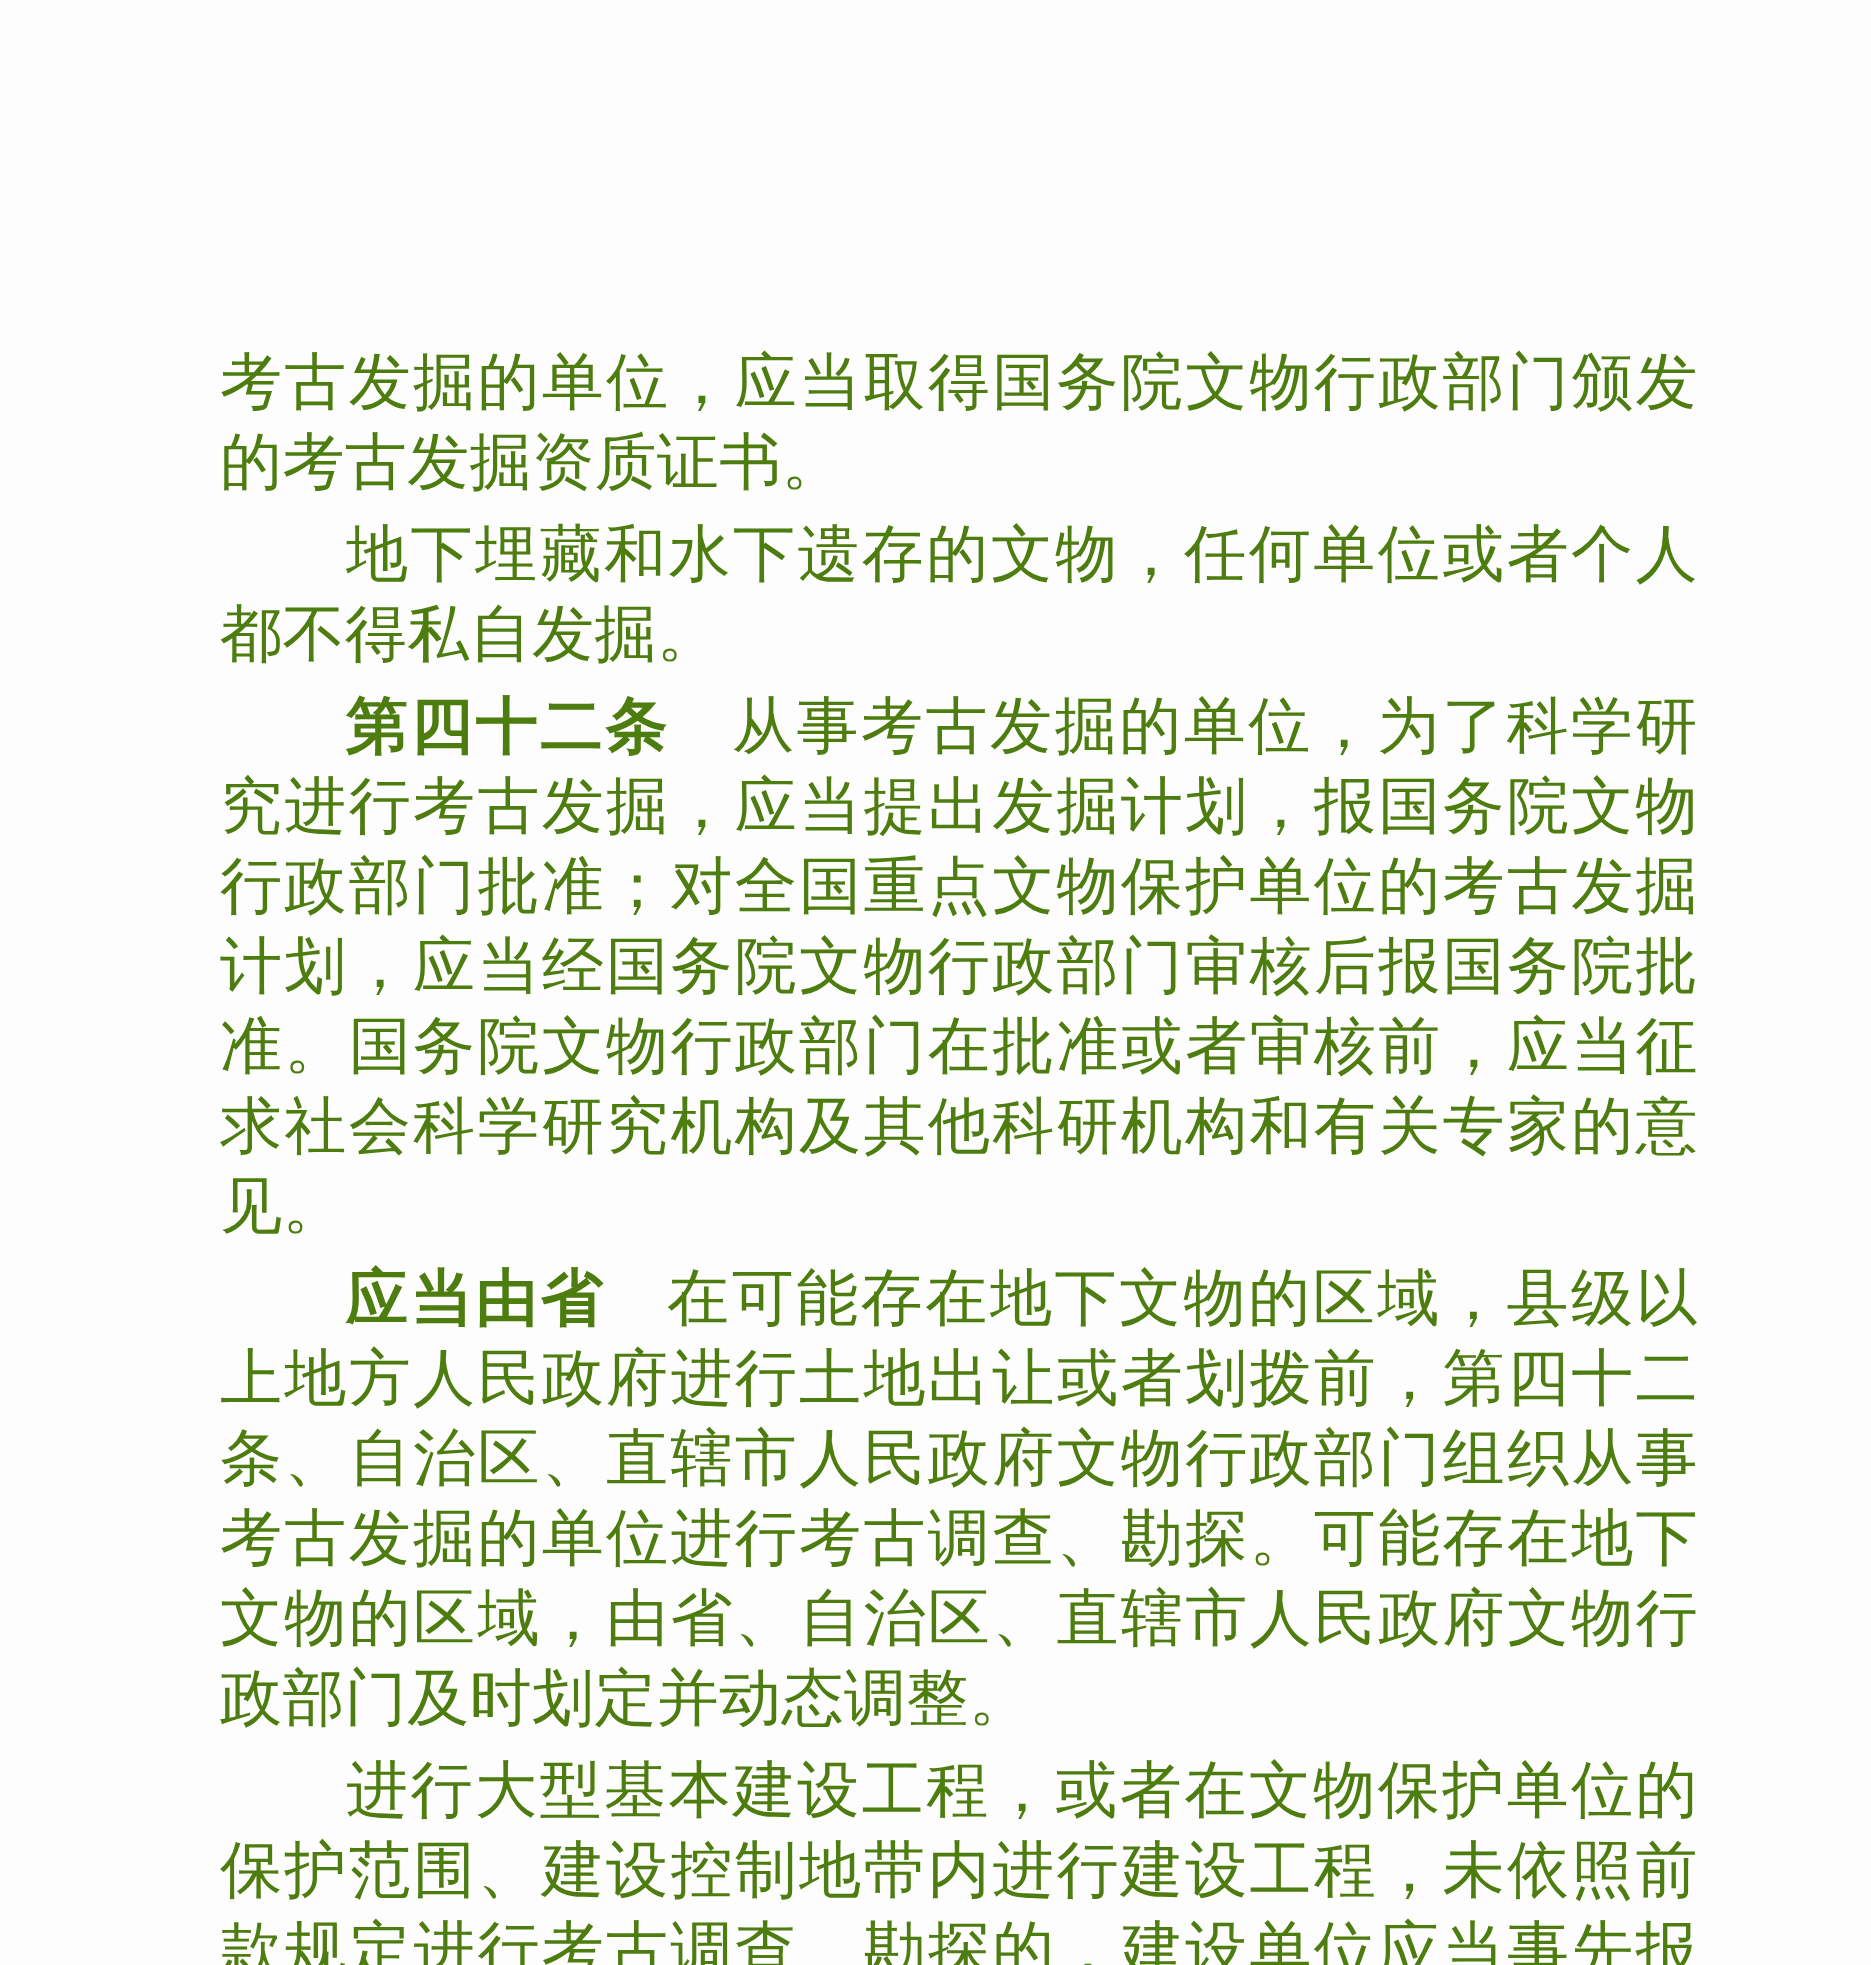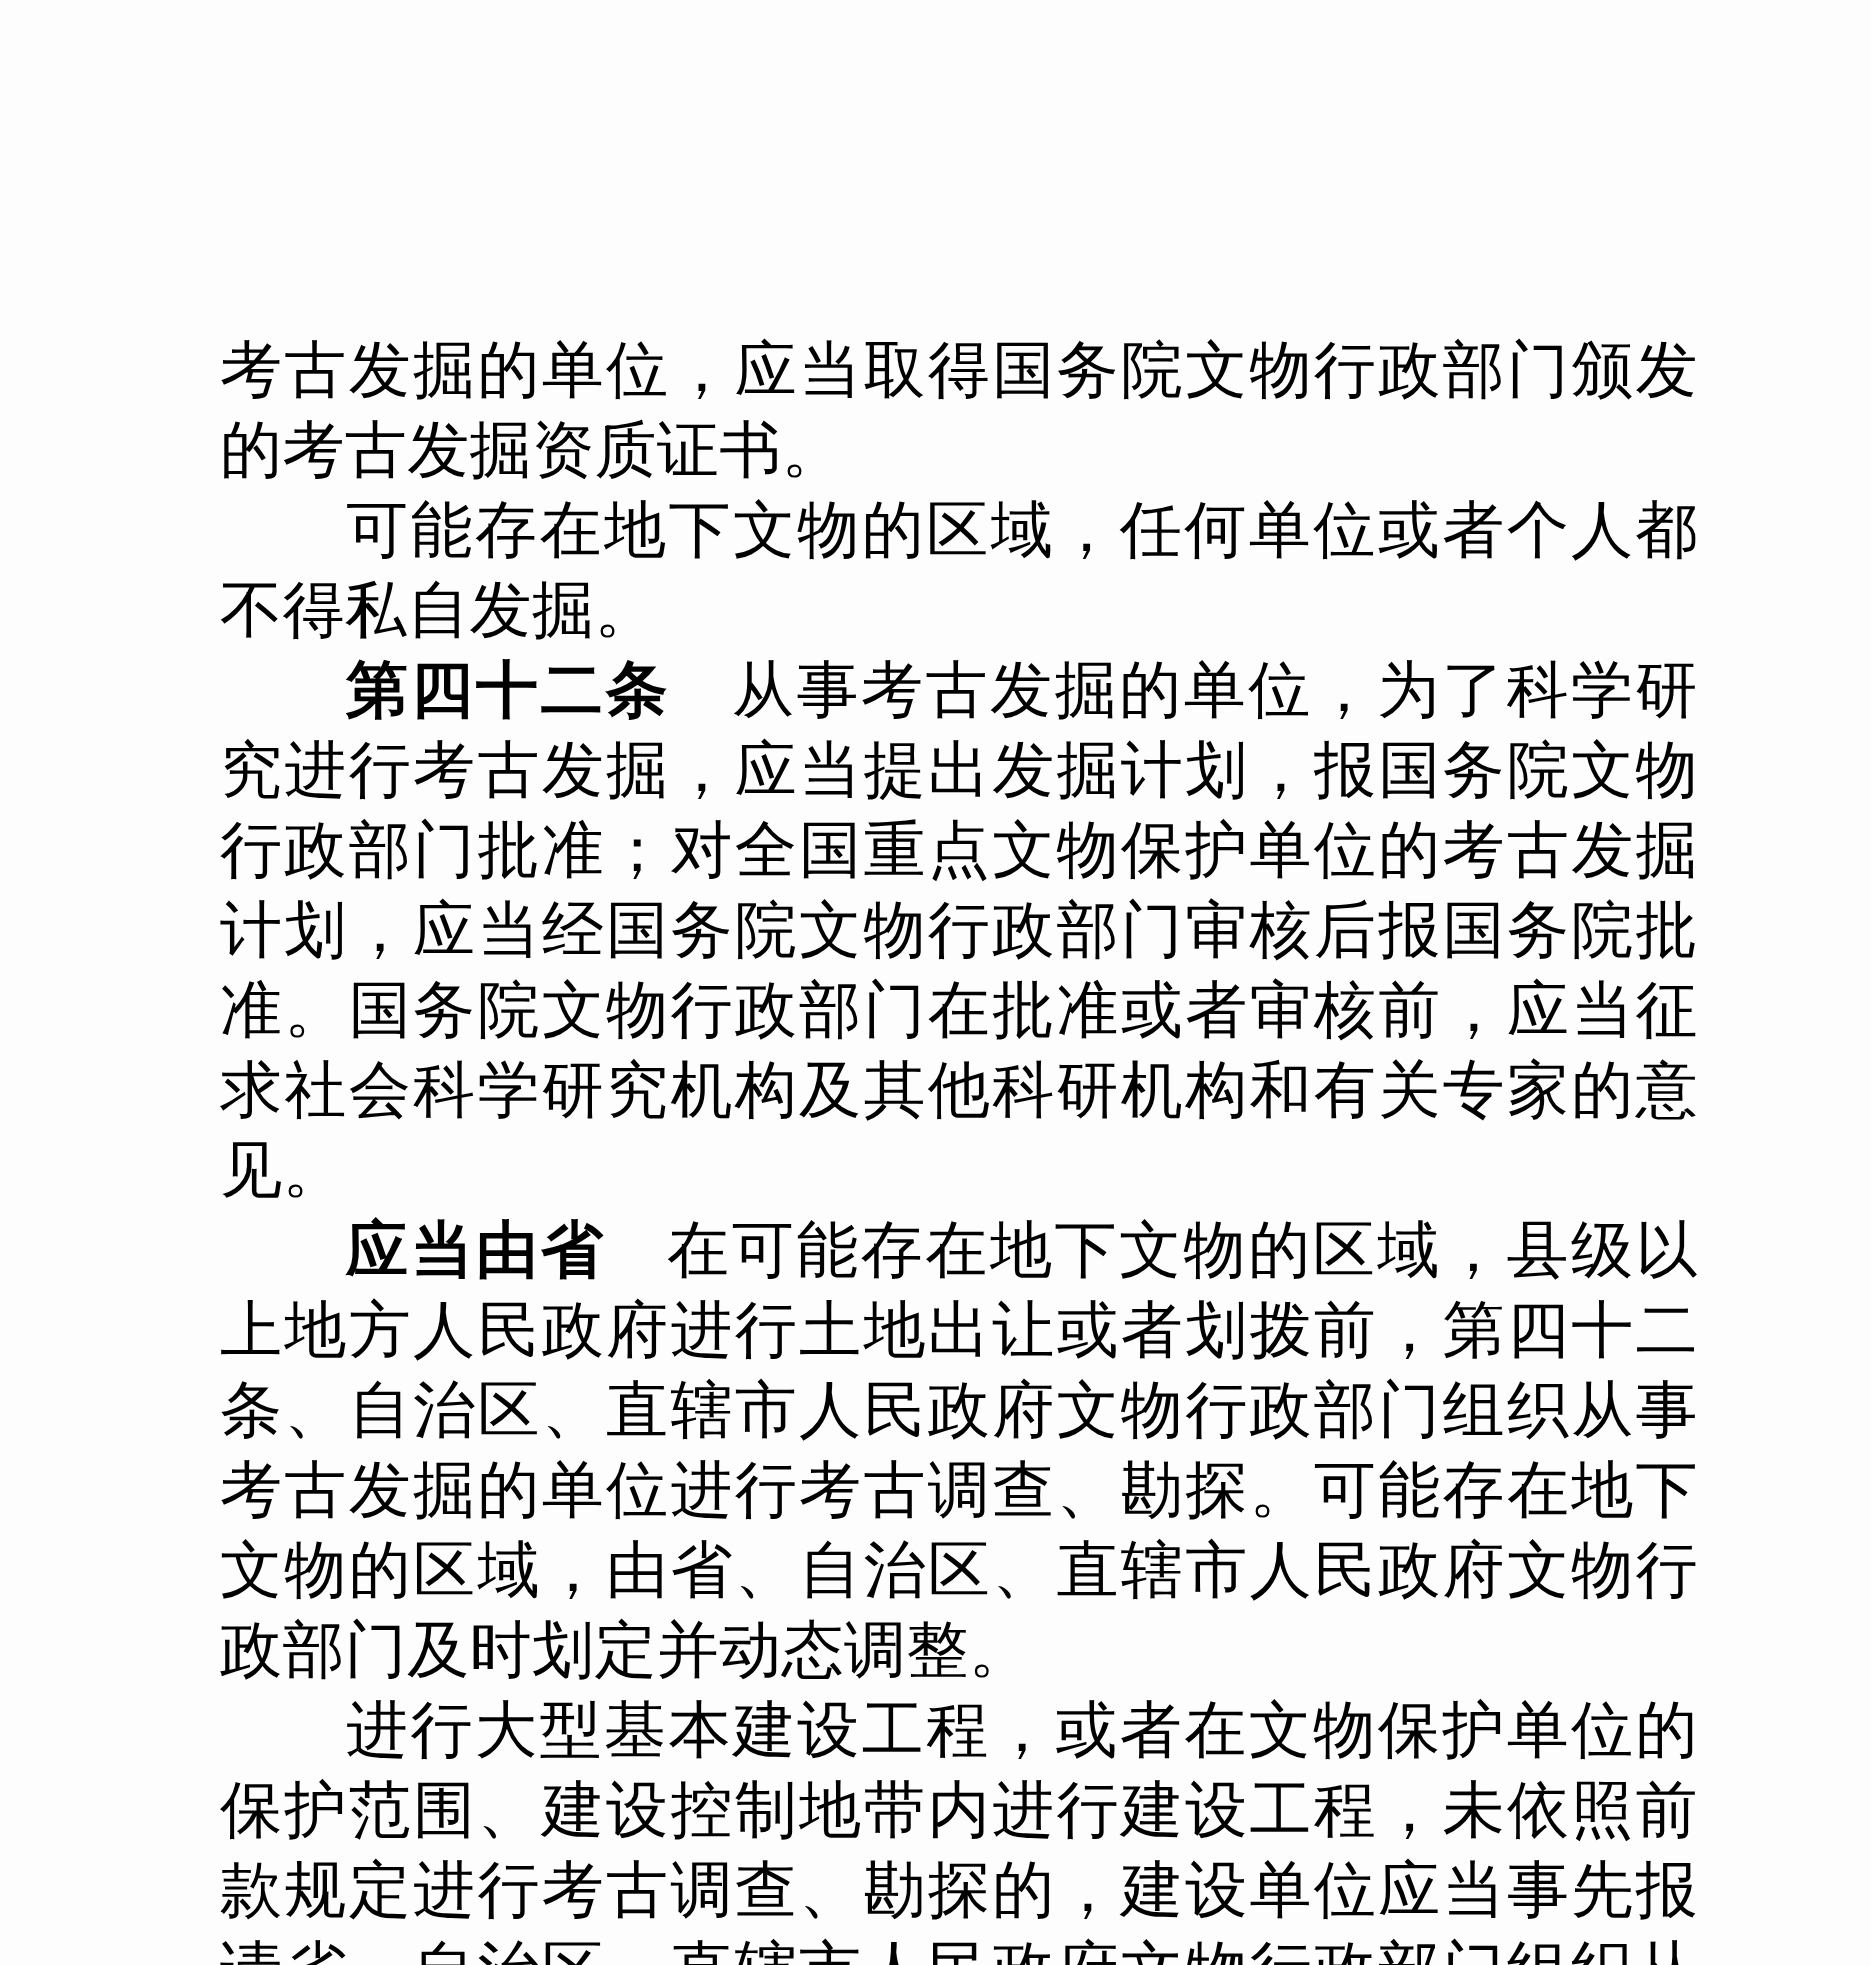--- a/index.html
+++ b/index.html
@@ -21,24 +21,24 @@
 
   
   .text-block {
     position: absolute;
     left: 220px;
     top: 330px;
     width: 1478px;
   }
 
   .para {
-    margin: 0 0 0 0;
+    margin: 12px 0 0 0;
     font-size: 62px;
     line-height: 80px;
-    color: #000000;
+    color: #4d7c0f;
     text-align: justify;
     text-align-last: left;
     text-justify: inter-character;
     letter-spacing: 0.4px;
     word-break: break-all;
     font-family: "Liberation Serif", "DejaVu Serif", serif;
   }
 
   .para.indent {
     text-indent: 126px;
@@ -61,21 +61,21 @@
 
 <div class="page">
 
   <div class="text-block">
 
     <p class="para">
       <span>考古发掘的单位，应当取得国务院文物行政部门颁发的考古发掘资质证书。</span>
     </p>
 
     <p class="para indent">
-      <span>可能存在地下文物的区域，任何单位或者个人都不得私自发掘。</span>
+      <span>地下埋藏和水下遗存的文物，任何单位或者个人都不得私自发掘。</span>
     </p>
 
     <p class="para indent">
       <span class="article-label">第四十二条</span><span class="label-gap"></span><span>从事考古发掘的单位，为了科学研究进行考古发掘，应当提出发掘计划，报国务院文物行政部门批准；对全国重点文物保护单位的考古发掘计划，应当经国务院文物行政部门审核后报国务院批准。国务院文物行政部门在批准或者审核前，应当征求社会科学研究机构及其他科研机构和有关专家的意见。</span>
     </p>
 
     <p class="para indent">
       <span class="article-label">应当由省</span><span class="label-gap"></span><span>在可能存在地下文物的区域，县级以上地方人民政府进行土地出让或者划拨前，第四十二条、自治区、直辖市人民政府文物行政部门组织从事考古发掘的单位进行考古调查、勘探。可能存在地下文物的区域，由省、自治区、直辖市人民政府文物行政部门及时划定并动态调整。</span>
     </p>
 

